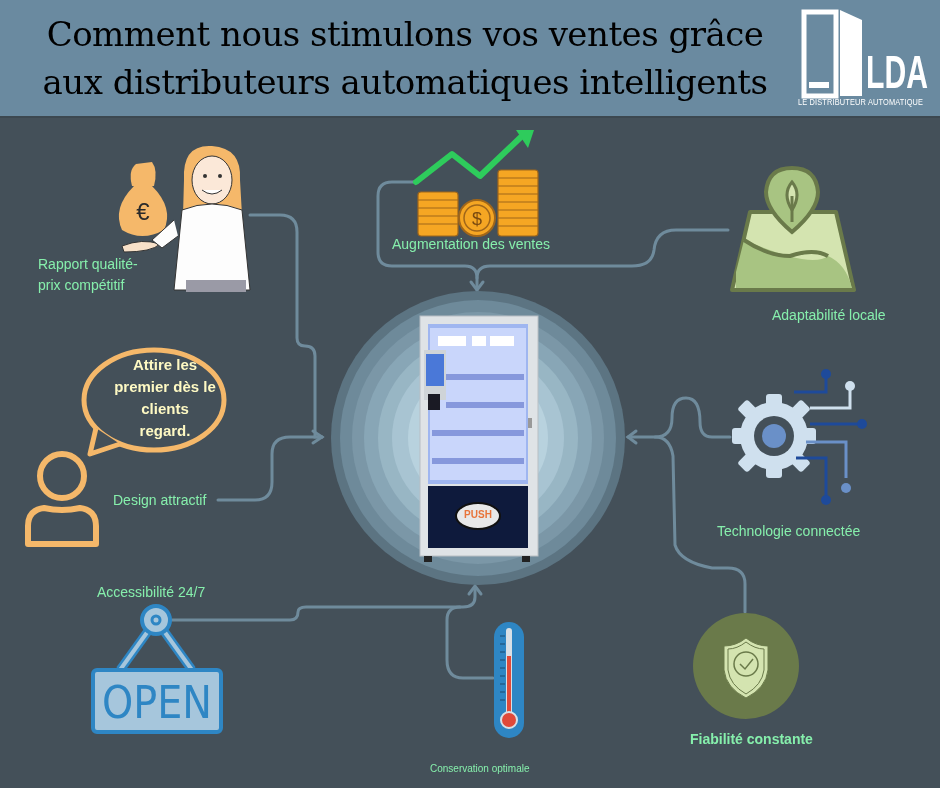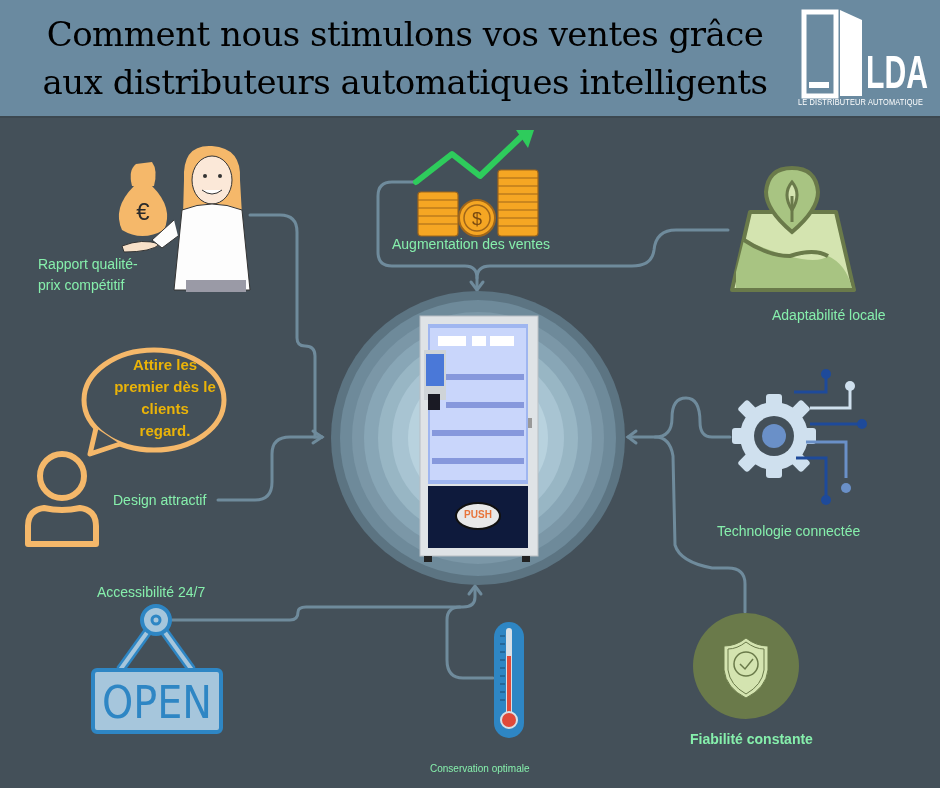--- a/index.html
+++ b/index.html
@@ -3,21 +3,21 @@
 <meta charset="utf-8">
 <style>
   html,body{margin:0;padding:0;}
   body{width:940px;height:788px;background:#445059;position:relative;overflow:hidden;font-family:"Liberation Sans",sans-serif;}
   .header{position:absolute;left:0;top:0;width:940px;height:116px;background:#6a8aa0;border-bottom:2px solid #3c4850;}
   .title{position:absolute;left:20px;top:10px;width:770px;text-align:center;font-family:"DejaVu Serif","Liberation Serif",serif;font-size:34px;line-height:48px;color:#000000;letter-spacing:-0.5px;}
   .logo{position:absolute;left:796px;top:6px;width:136px;height:106px;}
   .logo-sub{position:absolute;left:798px;top:97px;width:134px;font-size:9px;color:#fff;letter-spacing:0.2px;white-space:nowrap;font-family:"Liberation Sans Narrow","Liberation Sans",sans-serif;text-align:center;transform:scaleX(0.82);transform-origin:left;}
   .lbl{position:absolute;color:#86efac;font-size:15px;white-space:nowrap;}
   .lines{position:absolute;left:0;top:0;}
-  .bubble-text{position:absolute;left:105px;top:354px;width:120px;text-align:center;color:#eab308;font-weight:bold;font-size:15px;line-height:22px;}
+  .bubble-text{position:absolute;left:105px;top:354px;width:120px;text-align:center;color:#fef9c3;font-weight:bold;font-size:15px;line-height:22px;}
   .abs{position:absolute;}
 </style>
 </head>
 <body>
 
 <div class="header">
   <div class="title">
     <div>Comment nous stimulons vos ventes grâce</div>
     <div>aux distributeurs automatiques intelligents</div>
   </div>

